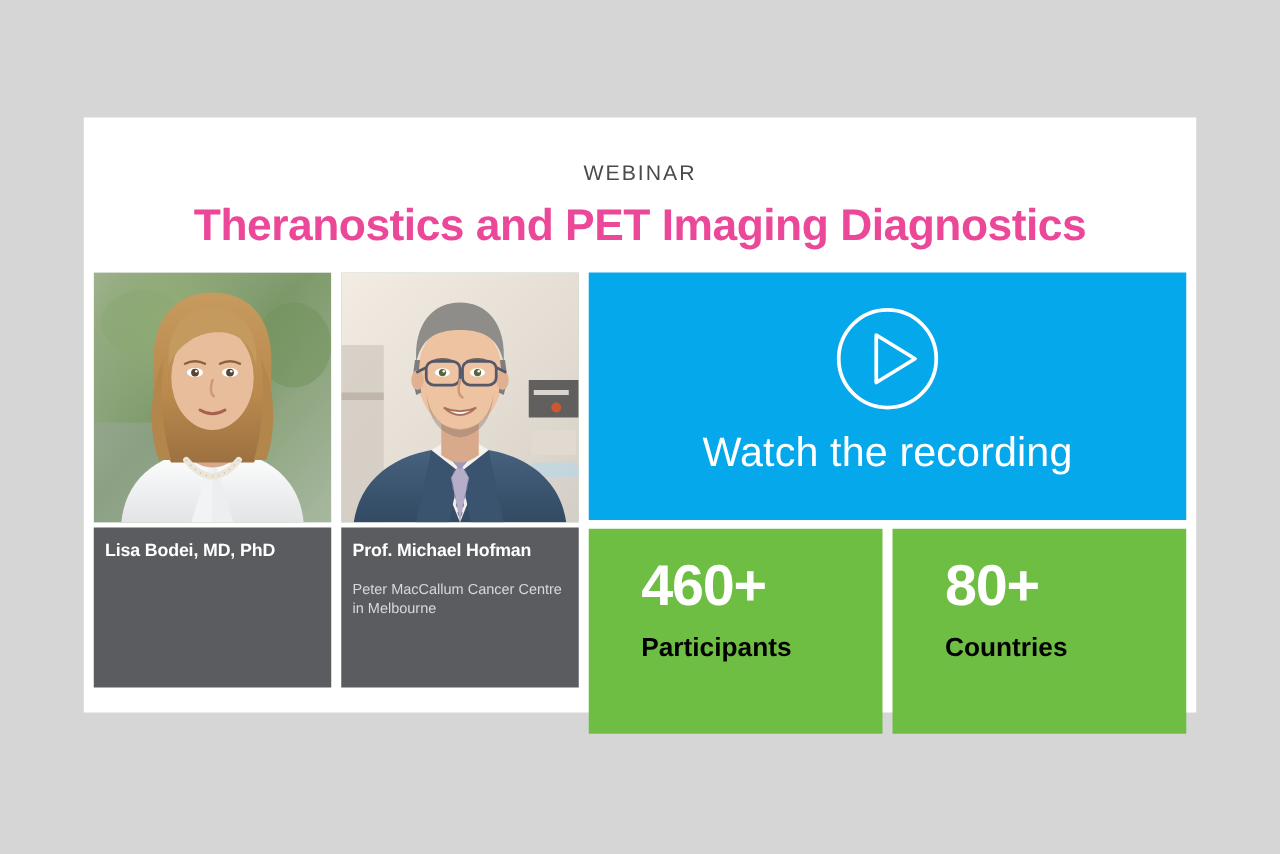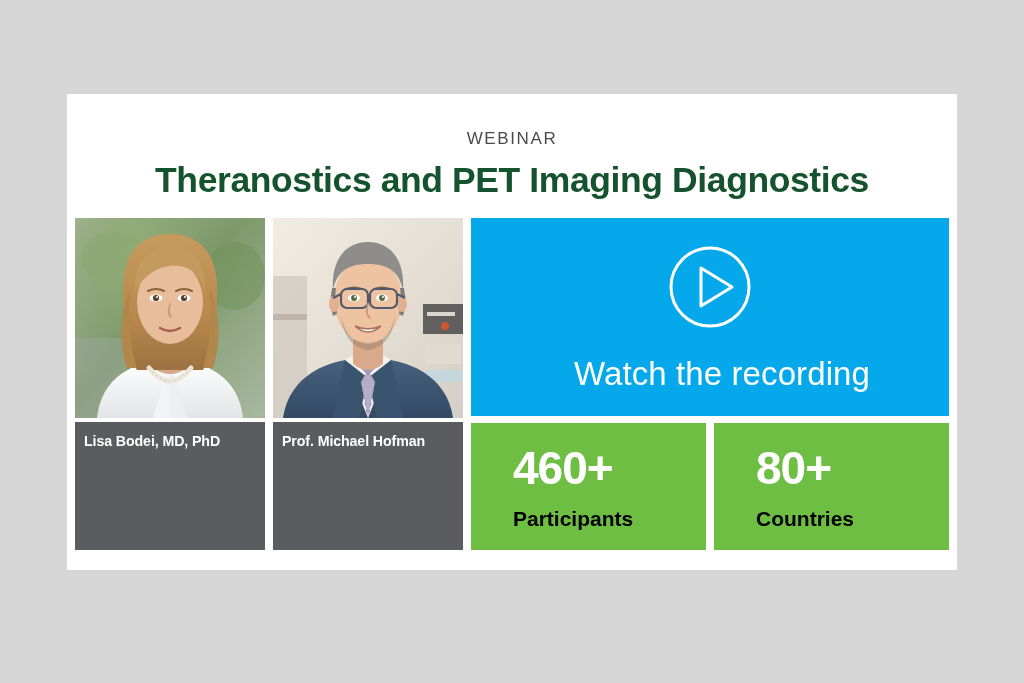--- a/index.html
+++ b/index.html
@@ -42,21 +42,21 @@
     letter-spacing: 1.6px;
     color: #4a4a4a;
     line-height: 1;
   }
   #headline {
     margin: 0;
     padding-top: 14px;
     font-size: 35.5px;
     font-weight: bold;
     letter-spacing: -0.4px;
-    color: #14532d;
+    color: #ec4899;
     line-height: 1.08;
     white-space: nowrap;
   }
 
   
   #body-grid {
     position: absolute;
     left: 0;
     top: 124px;
     width: 890px;
@@ -129,32 +129,32 @@
     transform: translateX(-50%);
     width: 84px;
     height: 84px;
   }
   #cta-label {
     position: absolute;
     left: 0;
     top: 126px;
     width: 478px;
     text-align: center;
-    margin: 12px;
+    margin: 0;
     font-size: 33px;
     font-weight: 400;
     color: #ffffff;
     letter-spacing: 0.1px;
     line-height: 1.1;
   }
 
   .stat-box {
     position: absolute;
     top: 205px;
-    height: 127px;
+    height: 164px;
     background: #6fbe44;
     box-sizing: border-box;
     padding: 22px 0 0 42px;
   }
   #stat-box-0 { left: 404px; width: 235px; }
   #stat-box-1 { left: 647px; width: 235px; }
 
   .stat-value {
     margin: 0;
     font-size: 46px;
@@ -315,20 +315,21 @@
 
           <path d="M95 86 Q92 97 97 100" stroke="#d09a78" stroke-width="2" fill="none" stroke-linecap="round"></path>
 
           <path d="M82 108 Q95 120 108 108 Q95 114 82 108 Z" fill="#ffffff" stroke="#a9705c" stroke-width="1.4"></path>
 
           <path d="M68 96 Q70 128 95 132 Q120 128 122 96 Q118 124 95 126 Q72 124 68 96 Z" fill="#8a7a6c" opacity="0.42"></path>
         </svg>
       </div>
       <div class="speaker-card">
         <p class="speaker-name">Prof. Michael Hofman</p>
+        <p class="speaker-affil">Peter MacCallum Cancer Centre in Melbourne</p>
       </div>
     </div>
 
     <div id="cta-panel">
       <div id="play-icon-wrap">
         <svg width="84" height="84" viewBox="0 0 84 84" xmlns="http://www.w3.org/2000/svg">
           <circle cx="42" cy="42" r="39" fill="none" stroke="#ffffff" stroke-width="3"></circle>
           <path d="M33 23 L64 42 L33 61 Z" fill="none" stroke="#ffffff" stroke-width="3" stroke-linejoin="round"></path>
         </svg>
       </div>

